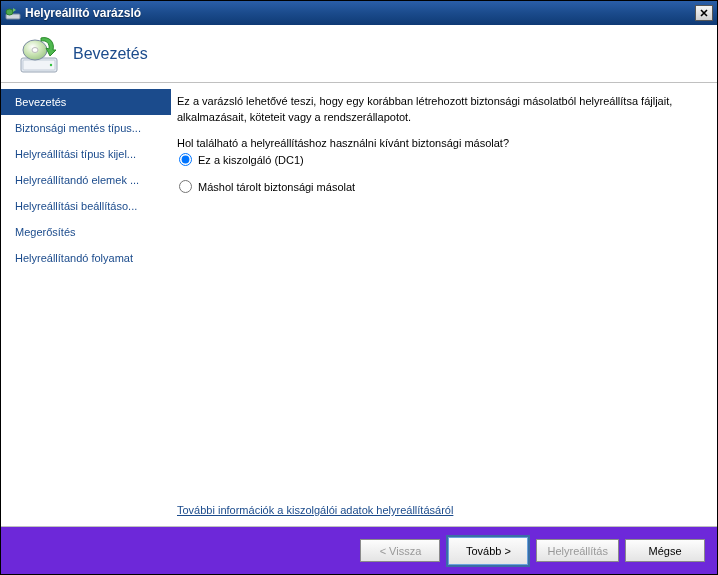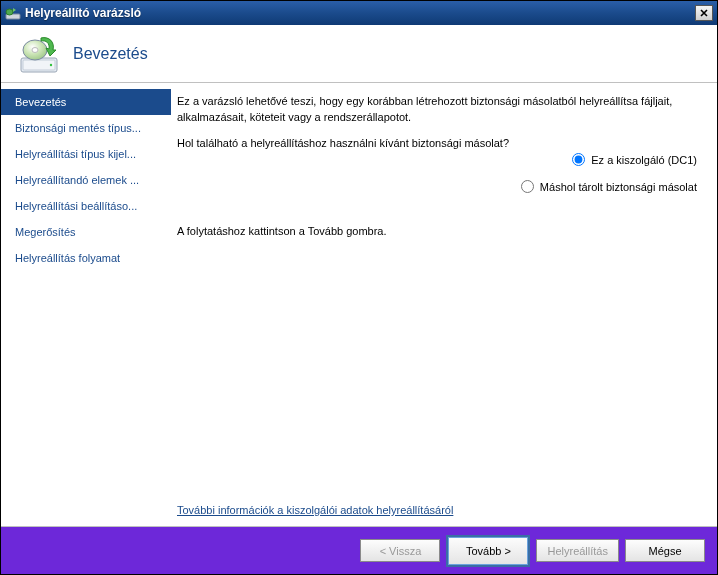--- a/index.html
+++ b/index.html
@@ -89,37 +89,36 @@
     text-overflow: ellipsis;
     font-size: 11px;
     line-height: 18px;
   }
   .step.active {
     background: #1b4b8c;
     color: #fff;
   }
   .content {
     flex: 1;
-    padding: 10px 20px 10px 6px;
+    padding: 10px 29px 10px 6px;
     display: flex;
     flex-direction: column;
     font-size: 11px;
     color: #000;
   }
   .intro {
     line-height: 16px;
     margin-bottom: 12px;
   }
   .question {
   }
   .radio-row {
     display: flex;
     align-items: center;
     margin: 4px 0 10px 2px;
-    justify-content: flex-end;
   }
   .radio-row input[type=radio] {
     margin: 0 6px 0 0;
     width: 13px; height: 13px;
   }
   .continue-text {
     margin-top: 22px;
   }
   .spacer { flex: 1; }
   .link {
@@ -209,38 +208,37 @@
   </div>
 
   <div class="body">
     <div class="sidebar">
       <div class="step active">Bevezetés</div>
       <div class="step">Biztonsági mentés típus...</div>
       <div class="step">Helyreállítási típus kijel...</div>
       <div class="step">Helyreállítandó elemek ...</div>
       <div class="step">Helyreállítási beállításo...</div>
       <div class="step">Megerősítés</div>
-      <div class="step">Helyreállítás folyamat</div>
+      <div class="step">Helyreállítandó folyamat</div>
     </div>
 
     <div class="content">
       <div class="intro">Ez a varázsló lehetővé teszi, hogy egy korábban létrehozott biztonsági másolatból helyreállítsa fájljait, alkalmazásait, köteteit vagy a rendszerállapotot.</div>
       <div class="question">Hol található a helyreállításhoz használni kívánt biztonsági másolat?</div>
 
       <label class="radio-row">
         <input type="radio" name="loc" checked="" style="">
         <span>Ez a kiszolgáló (DC1)</span>
       </label>
 
       <label class="radio-row">
         <input type="radio" name="loc" style="">
         <span>Máshol tárolt biztonsági másolat</span>
       </label>
 
-      <div class="continue-text">A folytatáshoz kattintson a Tovább gombra.</div>
 
       <div class="spacer"></div>
 
       <div>
         <span class="link">További információk a kiszolgálói adatok helyreállításáról</span>
       </div>
     </div>
   </div>
 
   <div class="footer">

